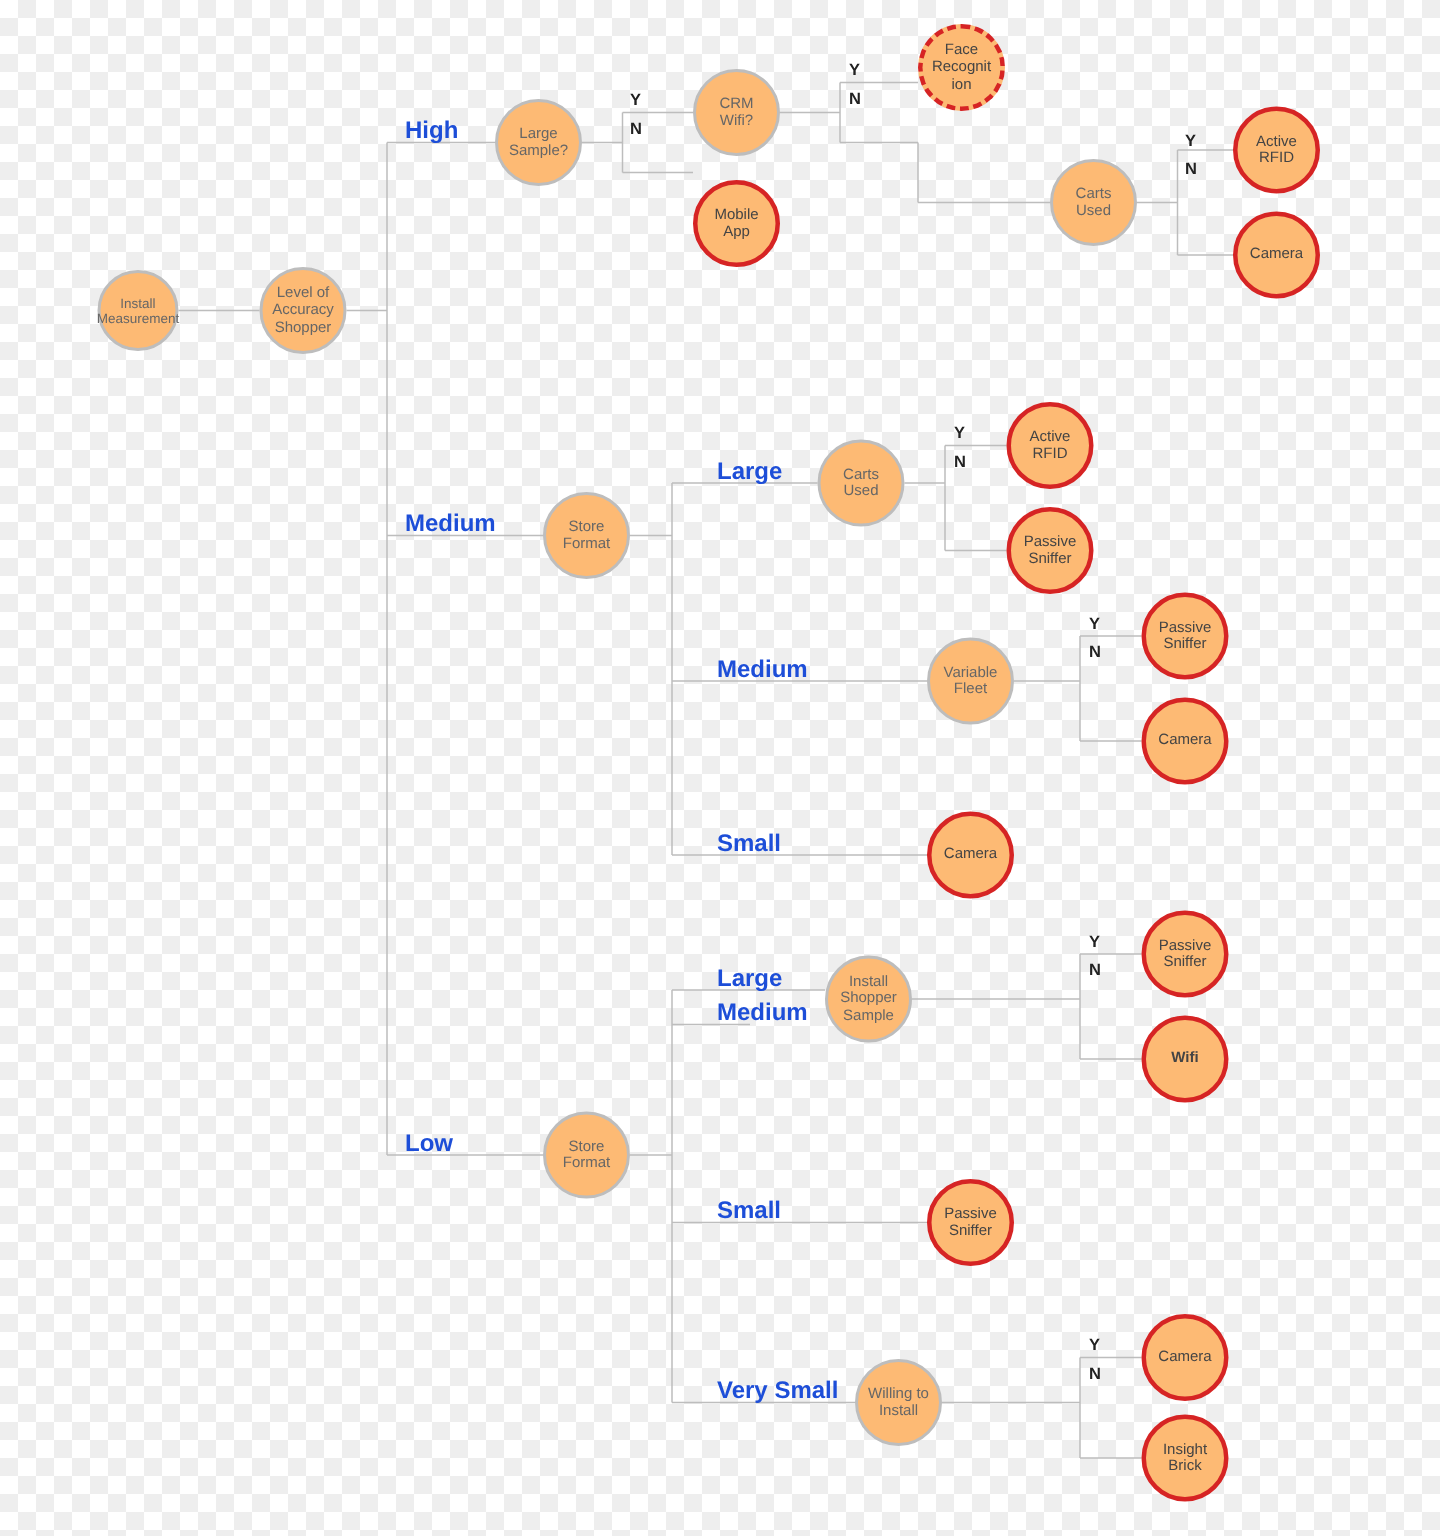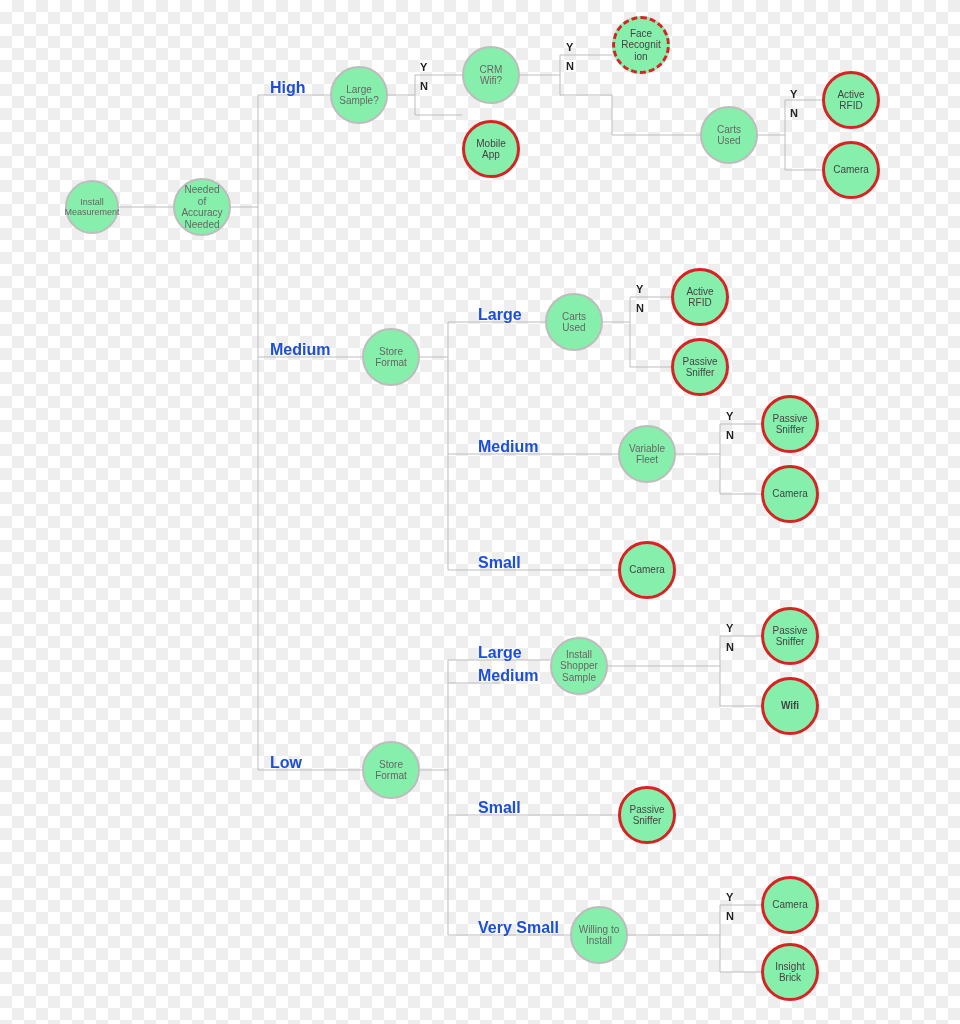--- a/index.html
+++ b/index.html
@@ -17,21 +17,21 @@
     background-position:0 0,0 12px,12px -12px,-12px 0;
     background-color:#fff;
   }
   .stage{position:absolute;left:0;top:0;width:960px;height:1024px;}
   .node{
     position:absolute;
     border-radius:50%;
     display:flex;align-items:center;justify-content:center;
     text-align:center;
     font-size:10px;line-height:1.15;
-    background:#86efac;
+    background:#fdba74;
     box-sizing:border-box;
     padding:4px;
   }
   .node.grey{border:2px solid #bdbdbd;color:#666;}
   .node.red {border:3px solid #d62424;color:#444;}
   .node.red-dashed{border:3px dashed #d62424;color:#444;}
   .node.small{width:54px;height:54px;font-size:9px;}
   .node.big  {width:58px;height:58px;}
   .lbl{
     position:absolute;
@@ -108,21 +108,21 @@
     <line x1="628" y1="935" x2="720" y2="935"></line>
     <line x1="720" y1="905" x2="720" y2="972"></line>
     <line x1="720" y1="905" x2="761" y2="905"></line>
     <line x1="720" y1="972" x2="761" y2="972"></line>
   </svg>
 
   <div class="node grey small" style="left:65px;top:180px;">
       <span>Install Measurement</span>
     </div>
   <div class="node grey big" style="left:173px;top:178px;">
-      <span>Needed of Accuracy Needed</span>
+      <span>Level of Accuracy Shopper</span>
     </div>
 
   <div class="node grey big" style="left:330px;top:66px;">
       <span>Large Sample?</span>
     </div>
   <div class="node grey big" style="left:462px;top:46px;">
       <span>CRM Wifi?</span>
     </div>
   <div class="node red-dashed big" style="left:612px;top:16px;">
       <span>Face Recognit ion</span>

